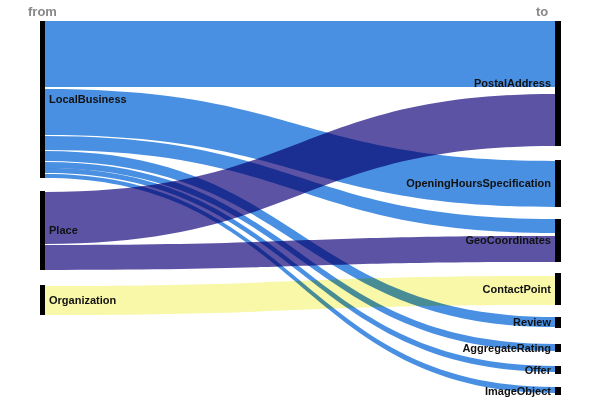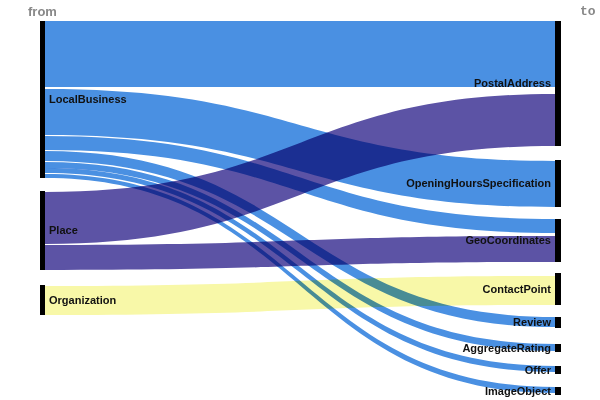--- a/index.html
+++ b/index.html
@@ -16,21 +16,21 @@
     overflow: hidden;
   }
   .col-header {
     position: absolute;
     top: 4px;
     font-size: 13px;
     font-weight: bold;
     color: #888888;
   }
   .col-header.from { left: 28px; }
-  .col-header.to   { left: 580px; font-family: Liberation Mono, monospace; }
+  .col-header.to   { left: 536px; }
   svg { position: absolute; top: 0; left: 0; isolation: isolate; }
   .node-label {
     font-family: "Liberation Sans", sans-serif;
     font-size: 11px;
     font-weight: bold;
     fill: #111111;
   }
 </style>
 </head>
 <body>

